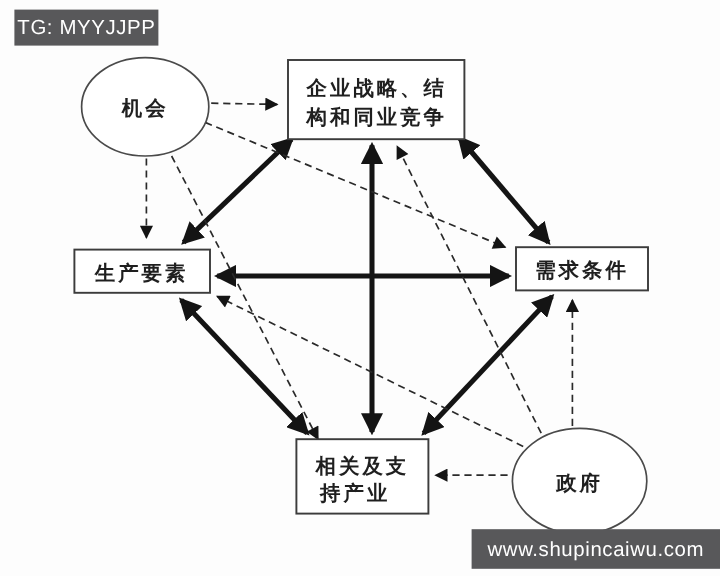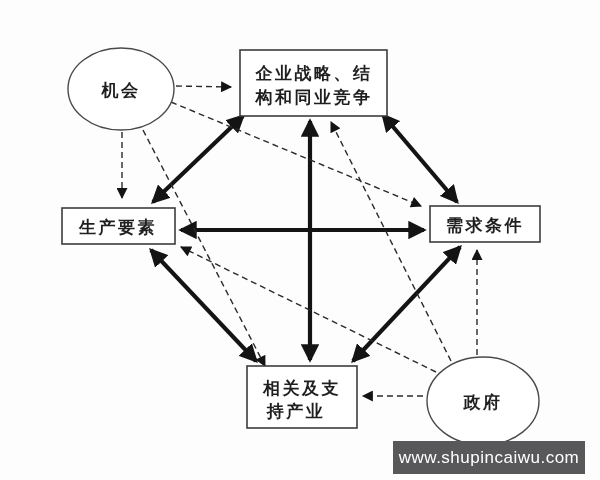--- a/index.html
+++ b/index.html
@@ -5,21 +5,21 @@
   html,body{margin:0;padding:0;background:#ffffff;}
   #stage{
     position:relative;width:600px;height:480px;background:#fdfdfd;overflow:hidden;
     font-family:"Liberation Sans","DejaVu Sans",sans-serif;
   }
   .dark-bar{
     position:absolute;display:flex;align-items:center;justify-content:center;
     background:#58585a;color:#ffffff;font-size:17px;letter-spacing:.5px;
   }
   #tg-bar{left:12px;top:8px;width:120px;height:30px;}
-  #wm-bar{left:393px;top:441px;width:192px;height:33px;}
+  #wm-bar{left:393px;top:441px;width:207px;height:33px;}
   svg{position:absolute;left:0;top:0;}
   .node-box{fill:#ffffff;stroke:#3c3c3c;stroke-width:1.6px;}
   .node-ellipse{fill:#ffffff;stroke:#4a4a4a;stroke-width:1.4px;}
   .node-label{
     fill:#1f1f1f;font-size:17px;font-weight:600;letter-spacing:2.5px;
     text-anchor:middle;font-family:"Liberation Sans","DejaVu Sans",sans-serif;
   }
   .edge-solid{stroke:#141414;stroke-width:4.2px;}
   .edge-dashed{stroke:#2a2a2a;stroke-width:1.4px;stroke-dasharray:6 4;}
   .arrowhead{fill:#141414;stroke:none;}
@@ -82,18 +82,21 @@
       <text class="node-label" x="302" y="394">相关及支</text>
       <text class="node-label" x="296" y="417">持产业</text>
     </g>
 
     <g>
       <ellipse class="node-ellipse" cx="483" cy="401" rx="56" ry="44"></ellipse>
       <text class="node-label" x="483" y="408">政府</text>
     </g>
   </svg>
 
+  <div id="tg-bar" class="dark-bar">
+    <span>TG: MYYJJPP</span>
+  </div>
 
   <div id="wm-bar" class="dark-bar">
     <span>www.shupincaiwu.com</span>
   </div>
 
 </div>
 
 </body></html>

